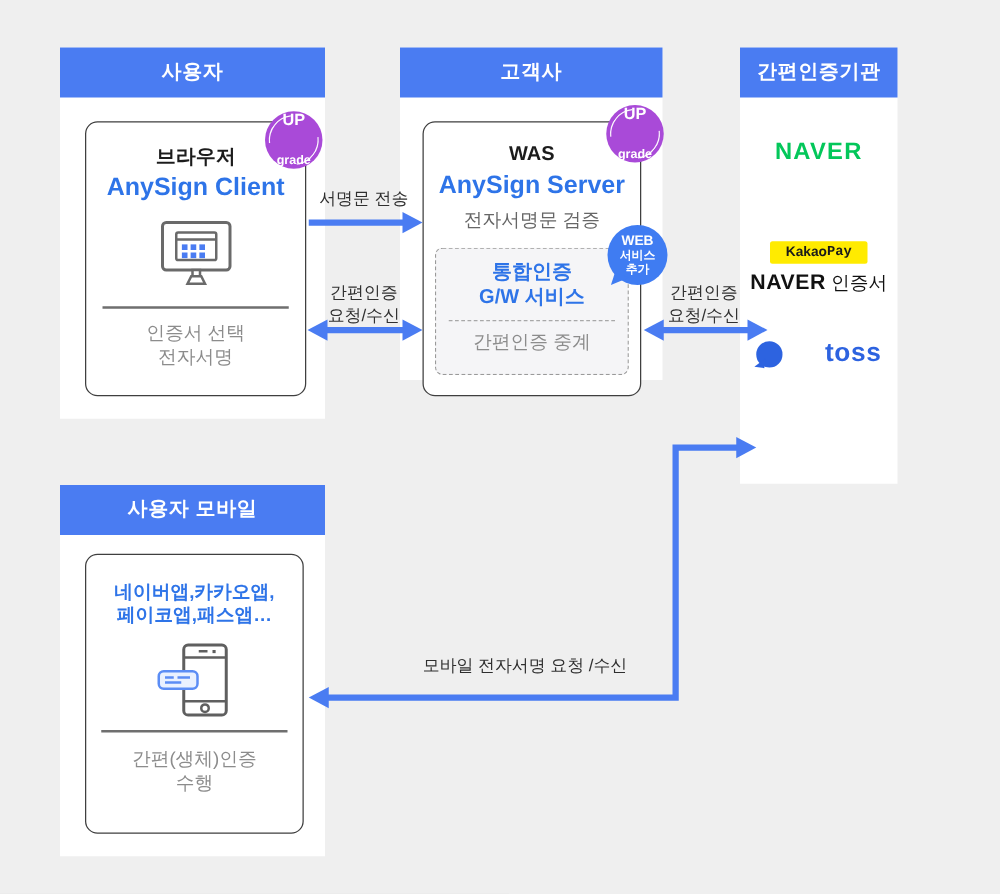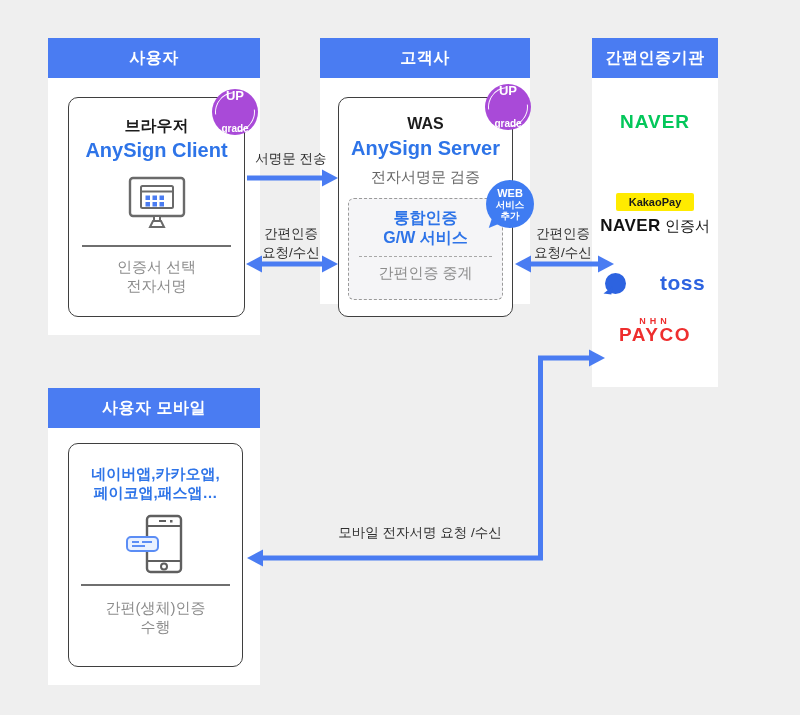--- a/index.html
+++ b/index.html
@@ -82,21 +82,21 @@
   
   .logo-row { position:absolute; left:0; width:100%; display:flex; justify-content:center; align-items:center; }
   #naver-logo  { top:73px;  font-size:19px; font-weight:900; color:#03c75a; letter-spacing:1px; }
   #kakao-logo  { top:123px;margin-top:32px; }
   #kakao-logo .chip {
     width:78px; height:18px; background:#ffeb00; border-radius:2px;
     display:flex; align-items:center; justify-content:center;
     font-size:11px; color:#1a1a1a;
   }
   #kakao-logo .k1 { font-weight:600; }
-  #kakao-logo .k2 { font-weight:800; }
+  #kakao-logo .k2 { font-weight:800;font-family:Liberation Mono, monospace; }
   #pass-logo { top:178px; }
   #pass-logo .p1 { font-size:17px; font-weight:900; color:#111; letter-spacing:.5px; }
   #pass-logo .p2 { font-size:15px; font-weight:500; color:#111; margin-left:4px; }
   #toss-logo { top:233px;gap:29px; }
   #toss-icon {
     position:relative; width:21px; height:21px; border-radius:50%;
     background:#2d63e0; margin-right:5px;
   }
   #toss-icon::after {
     content:""; position:absolute; left:-1px; bottom:0;
@@ -190,24 +190,20 @@
       </div>
     </div>
     <div class="logo-row" id="pass-logo">
       <span class="p1">NAVER</span>
       <span class="p2">인증서</span>
     </div>
     <div class="logo-row" id="toss-logo">
       <span id="toss-icon"></span>
       <span class="t">toss</span>
     </div>
-    <div class="logo-row" id="payco-logo">
-      <span class="nhn">NHN</span>
-      <span class="pc">PAYCO</span>
-    </div>
   </div>
 
   <div class="panel" id="mobile-panel">
     <div class="panel-header">사용자 모바일</div>
     <div class="card" id="mobile-card">
       <div class="blue-lines">
         <div>네이버앱,카카오앱,</div>
         <div>페이코앱,패스앱…</div>
       </div>
       <svg width="64" height="60" viewBox="0 0 64 60" style="margin-top:12px">

